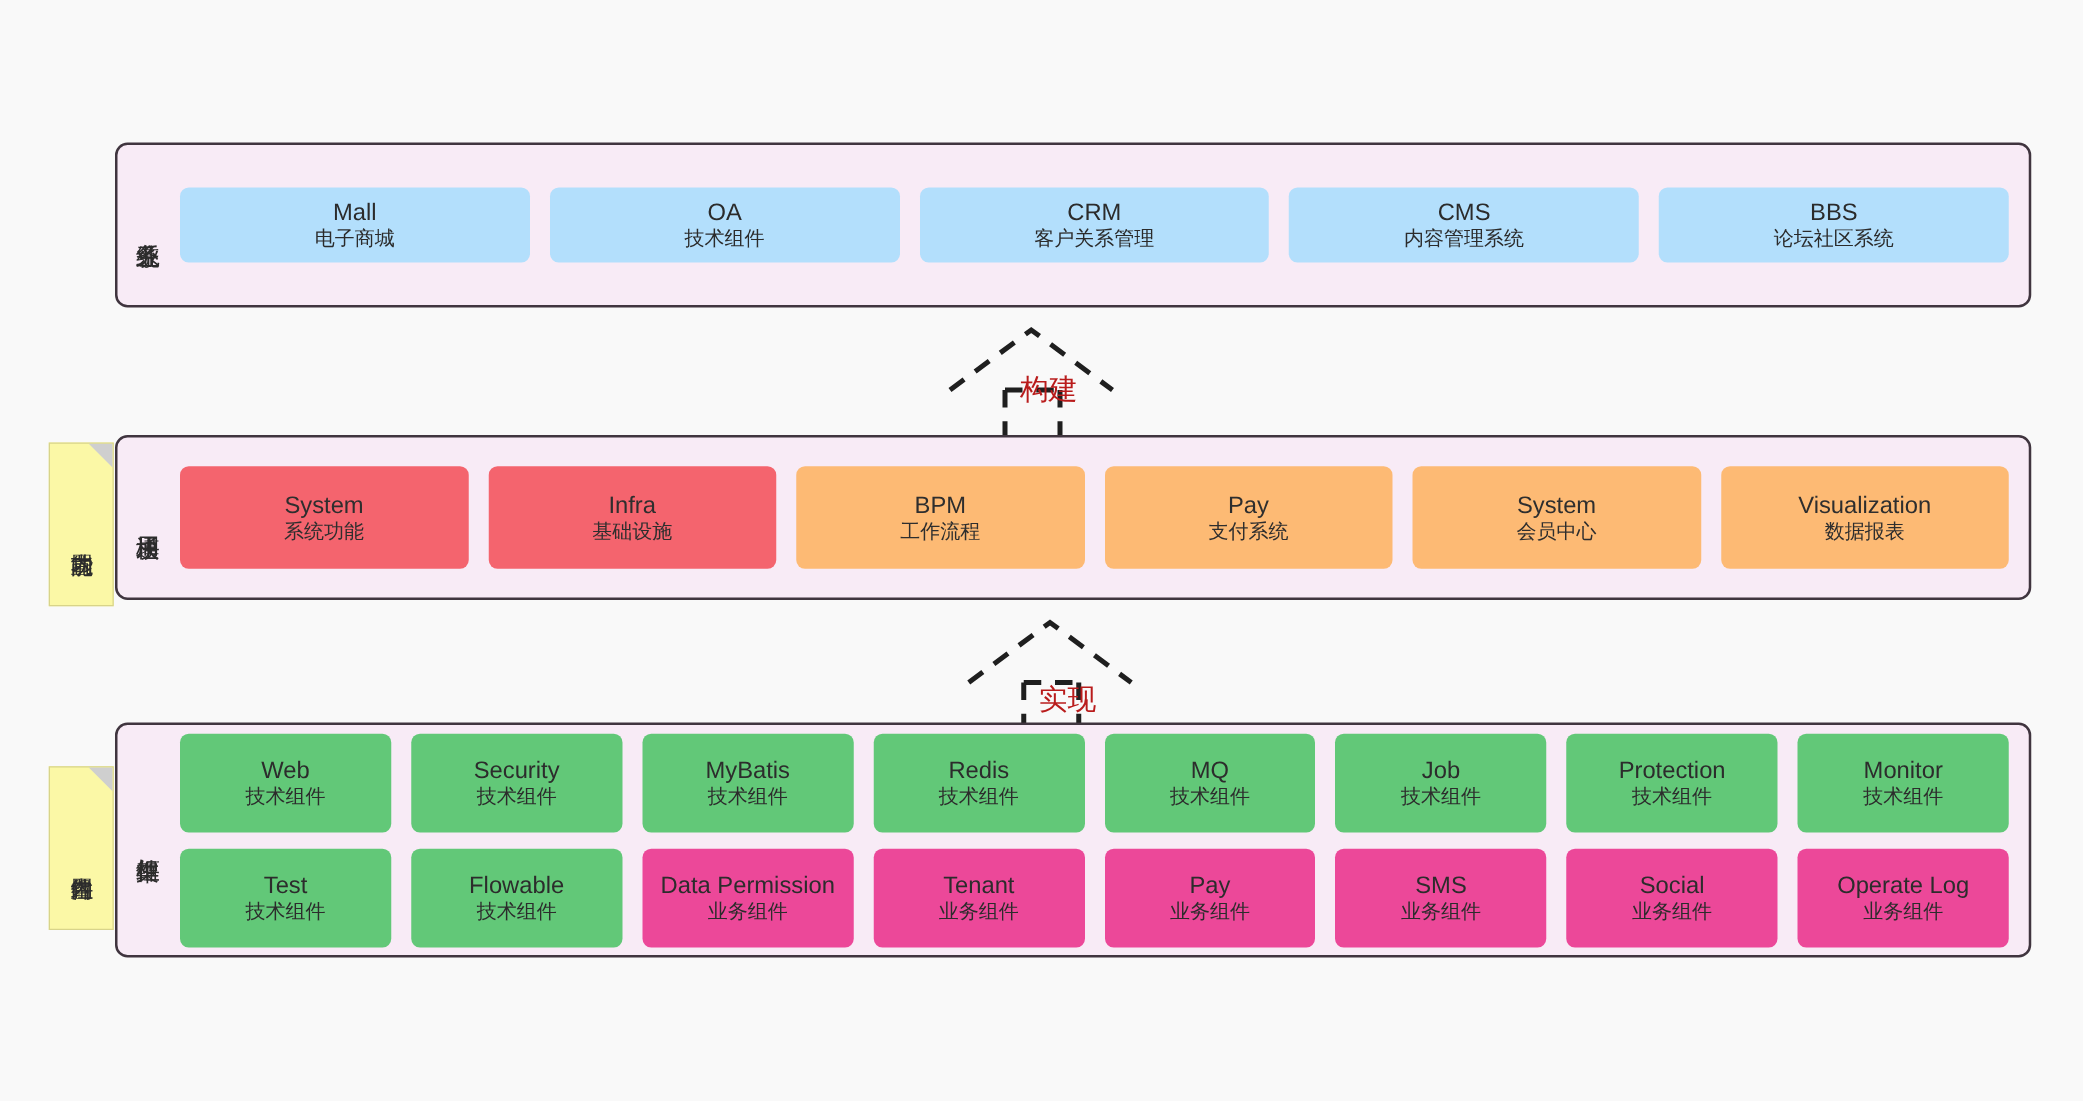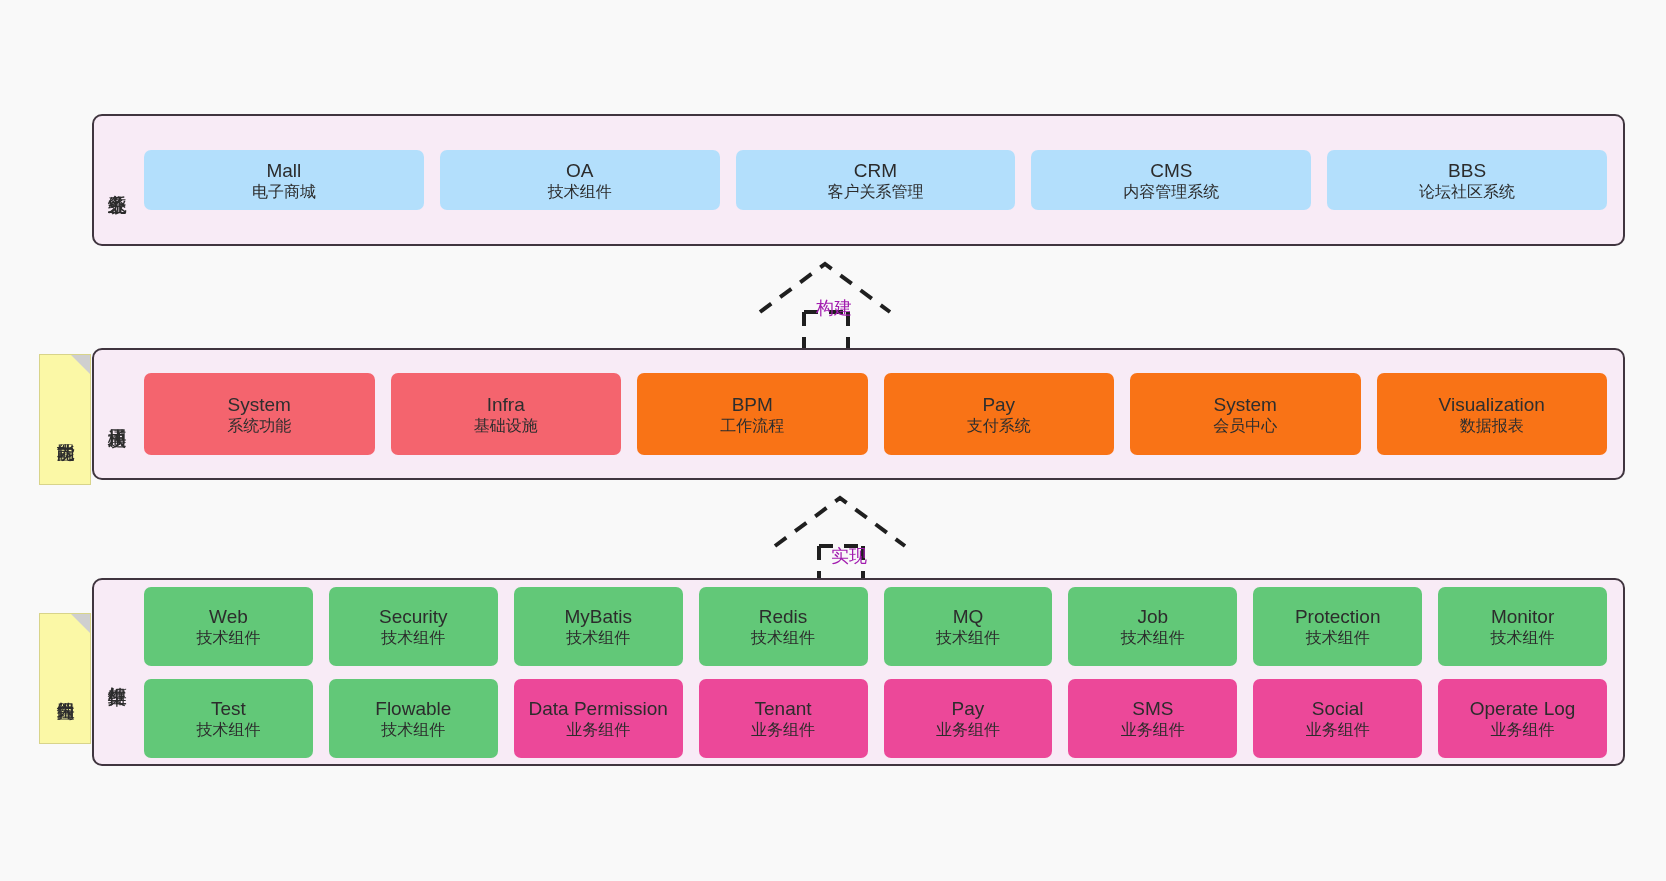--- a/index.html
+++ b/index.html
@@ -79,21 +79,21 @@
   }
   .item .t1 { font-size: 19px; }
   .item .t2 { font-size: 16px; }
 
   .h-biz  { height: 60px; }
   .h-mod  { height: 82px; }
   .h-comp { height: 79px; }
 
   .c-blue       { background: #b3dffc; color: #2b2b2b; }
   .c-red        { background: #f4646e; color: #2e2e2e; }
-  .c-pink       { background: #f97316; color: #2e2e2e; }
+  .c-pink       { background: #fdba74; color: #2e2e2e; }
   .c-green      { background: #62c878; color: #2c2c2c; }
   .c-lightgreen { background: #ec4899; color: #2c2c2c; }
 
   
   .note {
     position: absolute;
     width: 52px;
     background: #fbf8a6;
     border: 1px solid #d8d48a;
     box-sizing: border-box;
@@ -120,22 +120,22 @@
 
   
   .arrow {
     position: absolute;
     width: 160px;
     height: 96px;
   }
   .arrow svg { display: block; overflow: visible; }
   .arrow-label {
     position: absolute;
-    font-size: 18px;
-    color: #a21caf;
+    font-size: 23px;
+    color: #b91c1c;
     background: transparent;
     white-space: nowrap;
     user-select: none;
   }
 </style>
 </head>
 <body>
 
 <div id="canvas">
 

